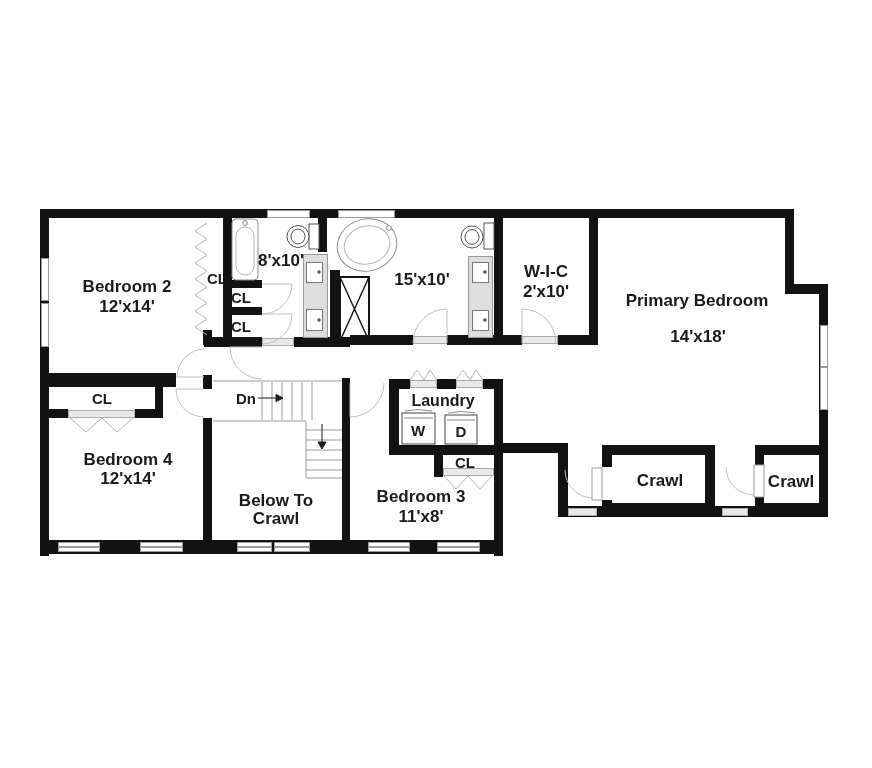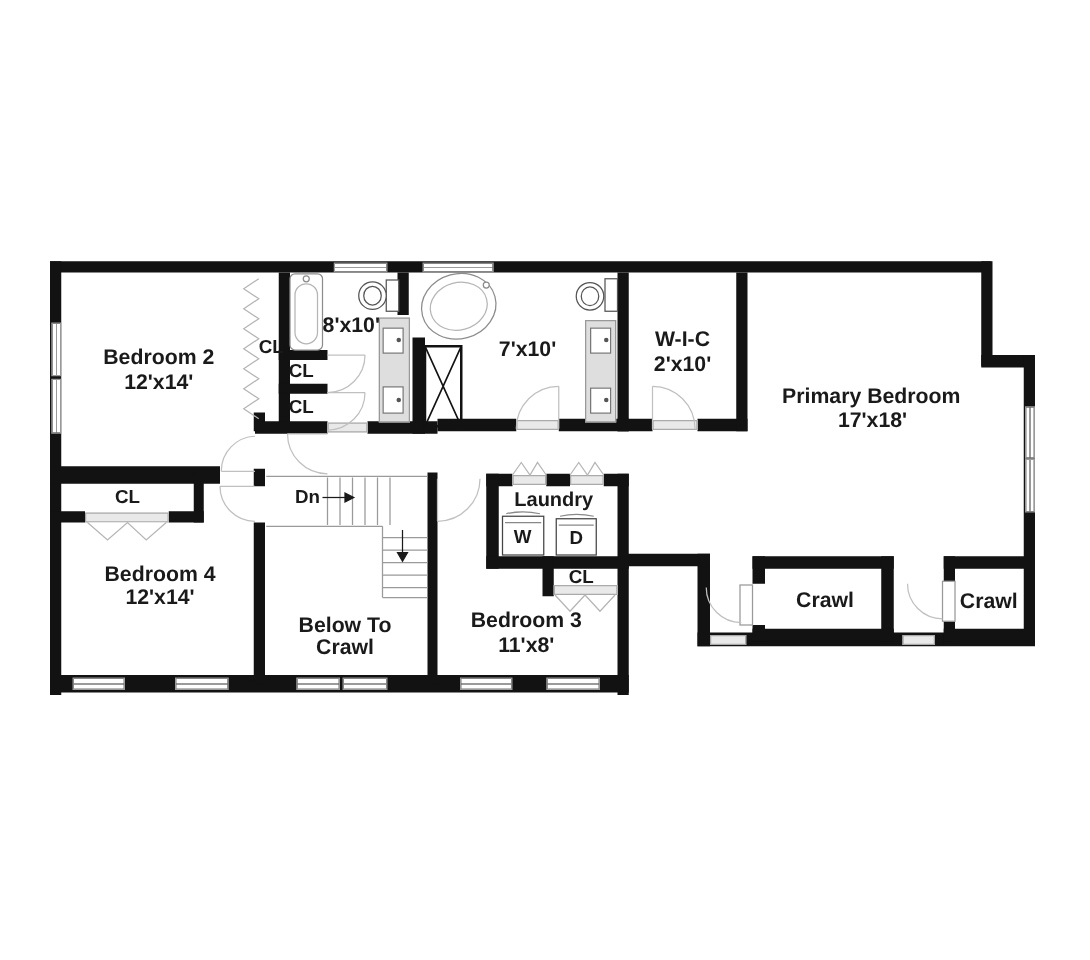--- a/index.html
+++ b/index.html
@@ -223,28 +223,28 @@
 
   <div class="lbl room" style="left:127px;top:286px">Bedroom 2</div>
   <div class="lbl room" style="left:127px;top:306px">12'x14'</div>
 
   <div class="lbl room" style="left:128px;top:459px">Bedroom 4</div>
   <div class="lbl room" style="left:128px;top:478px">12'x14'</div>
 
   <div class="lbl room" style="left:421px;top:496px">Bedroom 3</div>
   <div class="lbl room" style="left:421px;top:516px">11'x8'</div>
 
-  <div class="lbl room" style="left:697px;top:317px">Primary Bedroom</div>
-  <div class="lbl room" style="left:698px;top:336px">17'x18'</div>
+  <div class="lbl room" style="left:697px;top:300px">Primary Bedroom</div>
+  <div class="lbl room" style="left:698px;top:336px">14'x18'</div>
 
   <div class="lbl room" style="left:546px;top:271px">W-I-C</div>
   <div class="lbl room" style="left:546px;top:291px">2'x10'</div>
 
   <div class="lbl room" style="left:281px;top:260px">8'x10'</div>
-  <div class="lbl room" style="left:422px;top:279px">7'x10'</div>
+  <div class="lbl room" style="left:422px;top:279px">15'x10'</div>
 
   <div class="lbl mid" style="left:443px;top:401px">Laundry</div>
   <div class="lbl small" style="left:418px;top:430px">W</div>
   <div class="lbl small" style="left:461px;top:431px">D</div>
 
   <div class="lbl room" style="left:276px;top:500px">Below To</div>
   <div class="lbl room" style="left:276px;top:518px">Crawl</div>
 
   <div class="lbl room" style="left:660px;top:480px">Crawl</div>
   <div class="lbl room" style="left:791px;top:481px">Crawl</div>

